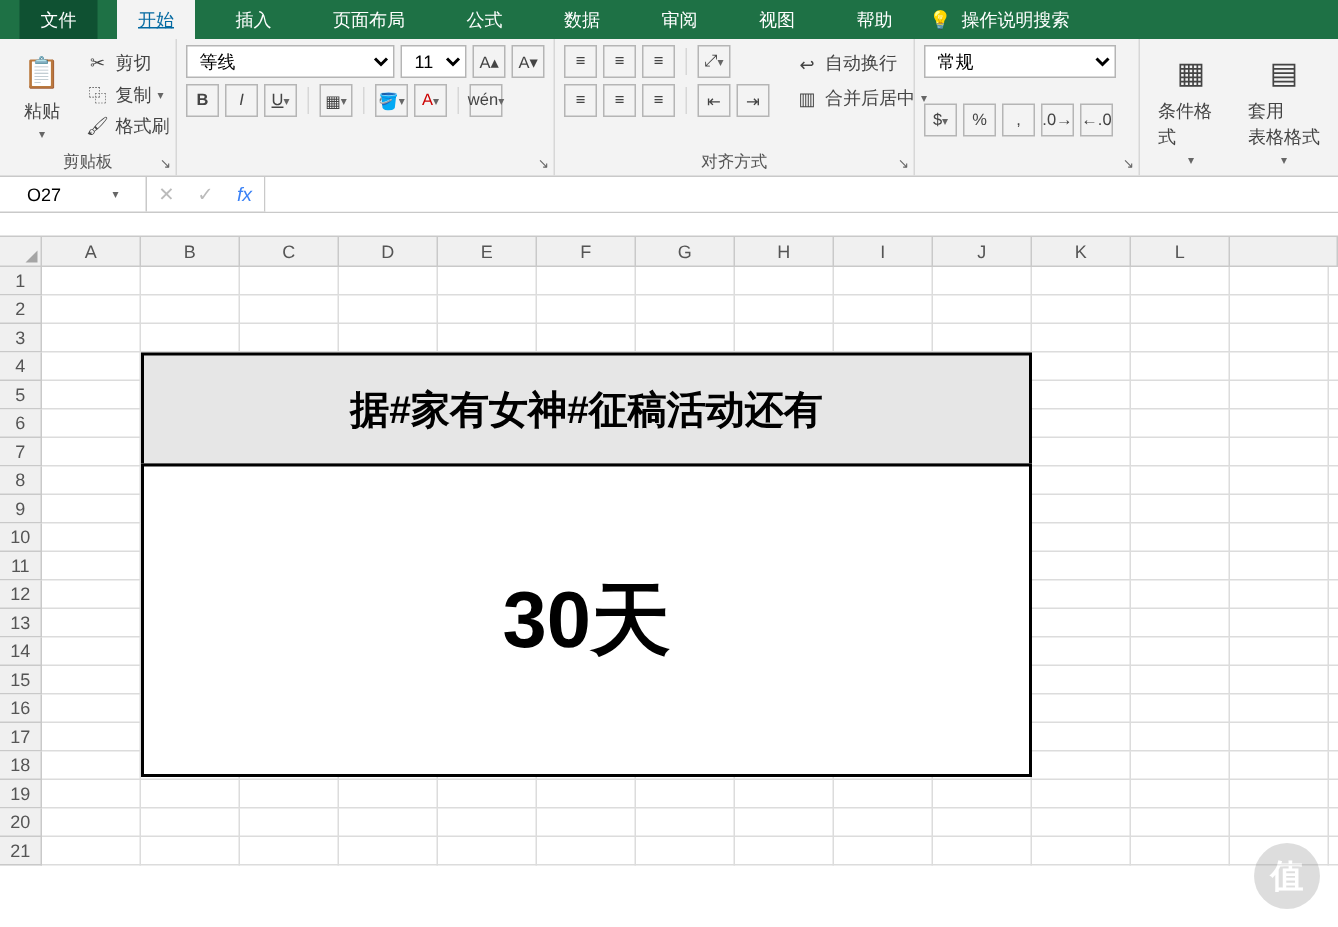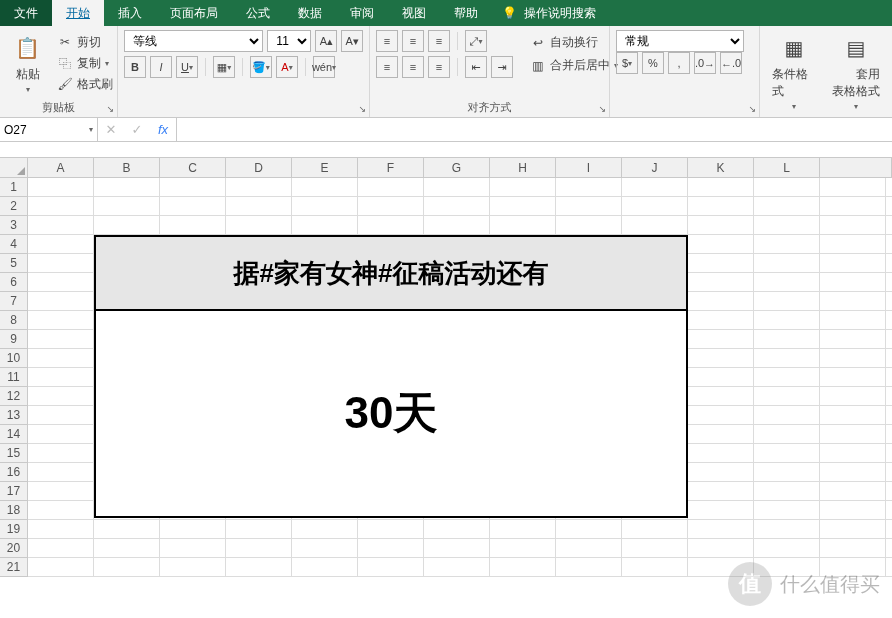--- a/index.html
+++ b/index.html
@@ -1,20 +1,20 @@
 <!DOCTYPE html>
 <html><head>
 <meta charset="utf-8">
 <style>
 * { margin: 0; padding: 0; box-sizing: border-box; font-family: "Microsoft YaHei", Arial, sans-serif; }
 body { background: #fff; width: 892px; height: 618px; overflow: hidden; position: relative; }
 
 
 .menubar { background: #1e7145; height: 26px; display: flex; align-items: stretch; font-size: 12px; }
-.menubar .tab { padding: 0 14px; display: flex; align-items: center; color: #fff; cursor: pointer; }
+.menubar .tab { padding: 0 14px; display: flex; align-items: center; color: #fff; cursor: pointer; margin-left: 13px; }
 .menubar .tab.file { background: #0f5132; }
 .menubar .tab.active { background: #f3f3f3; color: #0369a1; text-decoration: underline; }
 .menubar .search { display:flex; align-items:center; color:#fff; gap:6px; padding:0 10px; }
 
 
 .ribbon { background: #f3f3f3; border-bottom: 1px solid #c9c9c9; height: 92px; display: flex; font-size: 12px; color: #444; }
 .group { border-right: 1px solid #d7d7d7; display:flex; flex-direction:column; justify-content:space-between; padding: 4px 6px 2px 6px; position: relative; }
 .group .label { text-align:center; font-size:11px; color:#555; padding-top:2px; }
 .group .launcher { position:absolute; right:3px; bottom:3px; font-size:9px; color:#666; cursor:pointer; }
 .row { display:flex; align-items:center; gap:4px; }
@@ -23,42 +23,42 @@
 .ico { width:16px; height:16px; display:inline-flex; align-items:center; justify-content:center; font-size:12px; }
 .ico.big { width:32px; height:32px; font-size:20px; }
 .caret { font-size:8px; color:#666; }
 .sep { width:1px; background:#d7d7d7; margin:2px 3px; align-self:stretch; }
 select.combo { height:22px; border:1px solid #b5b5b5; background:#fff; font-size:12px; padding:0 4px; }
 .sq { width:22px; height:22px; border:1px solid #b5b5b5; display:flex; align-items:center; justify-content:center; font-size:11px; cursor:pointer; }
 .bigbtn { display:flex; flex-direction:column; align-items:center; justify-content:center; gap:2px; padding:2px 6px; cursor:pointer; }
 
 
 .formulabar { height:24px; border-bottom:1px solid #c9c9c9; display:flex; align-items:stretch; background:#fff; }
-.namebox { width:98px; border-right:1px solid #c9c9c9; display:flex; align-items:center; padding:0 4px; font-size:12px; justify-content:space-between; }
+.namebox { width:98px; border-right:1px solid #c9c9c9; display:flex; align-items:center; padding:0 18px; font-size:12px; justify-content:space-between; }
 .fx-icons { display:flex; align-items:center; border-right:1px solid #c9c9c9; }
 .fx-icons span { width:26px; text-align:center; color:#3b82f6; font-size:13px; cursor:pointer; }
 .fx-input { flex:1; border:none; outline:none; padding:0 6px; font-size:12px; }
 
 
 .sheet { position:relative; background:#fff; }
 .colheads { display:flex; height:20px; }
 .corner { width:28px; background:#f0f0f0; border-right:1px solid #c9c9c9; border-bottom:1px solid #c9c9c9; position:relative; }
 .corner:after { content:""; position:absolute; right:2px; bottom:2px; width:0; height:0; border-style:solid; border-width:0 0 8px 8px; border-color:transparent transparent #a5a5a5 transparent; }
 .colhead { width:66px; background:#f0f0f0; border-right:1px solid #c9c9c9; border-bottom:1px solid #c9c9c9; text-align:center; font-size:12px; color:#555; line-height:20px; cursor:pointer; }
 .gridbody { display:flex; }
 .rowheads { display:flex; flex-direction:column; }
 .rowhead { width:28px; height:19px; background:#f0f0f0; border-right:1px solid #c9c9c9; border-bottom:1px solid #c9c9c9; text-align:center; font-size:12px; color:#555; line-height:19px; cursor:pointer; }
 .cells { position:relative; }
 .cellrow { display:flex; }
 .cell { width:66px; height:19px; border-right:1px solid #dcdcdc; border-bottom:1px solid #dcdcdc; }
 
 
 .merge { position:absolute; background:#fff; border:2px solid #000; }
 .merge.header { left:66px; top:57px; width:594px; height:76px; border-bottom:2px solid #000; background:#e6e6e6; display:flex; align-items:center; justify-content:center; font-size:26px; font-weight:600; }
-.merge.body { left:66px; top:131px; width:594px; height:209px; display:flex; align-items:center; justify-content:center; font-size:44px; font-weight:700; }
+.merge.body { left:66px; top:131px; width:594px; height:209px; display:flex; align-items:center; justify-content:center; font-size:53px; font-weight:700; }
 
 
 .watermark { position:absolute; right:12px; bottom:12px; display:flex; align-items:center; gap:8px; opacity:.28; font-size:20px; color:#000; }
 .wm-badge { width:44px; height:44px; border-radius:50%; background:#888; color:#fff; display:flex; align-items:center; justify-content:center; font-size:22px; font-weight:700; }
 
 
 .thinstrip { height:16px; border-bottom:1px solid #c9c9c9; background:#fff; }
 </style>
 </head>
 <body>
@@ -188,21 +188,21 @@
             <span>合并后居中</span>
             <span class="caret">▾</span>
           </div>
       </div>
     </div>
     <div class="label">对齐方式</div>
     <span class="launcher">↘</span>
   </div>
 
   <div class="group" style="width:150px">
-    <div class="col" style="gap:0">
+    <div class="col" style="gap:17px">
       <select class="combo" style="width:128px"><option>常规</option></select>
       <div class="row">
         <div class="sq">
             <span>$</span>
             <span class="caret">▾</span>
           </div>
         <div class="sq">%</div>
         <div class="sq">,</div>
         <div class="sq">.0→</div>
         <div class="sq">←.0</div>
@@ -213,21 +213,21 @@
 
   <div class="group" style="flex:1; border-right:none">
     <div class="row">
       <div class="bigbtn">
         <span class="ico big">▦</span>
         <span>条件格式</span>
         <span class="caret">▾</span>
       </div>
       <div class="bigbtn">
         <span class="ico big">▤</span>
-        <span style="white-space:pre;text-align:right">套用
+        <span style="white-space:pre;text-align:left">套用
 表格格式</span>
         <span class="caret">▾</span>
       </div>
     </div>
     <div class="label"></div>
   </div>
 </div>
 
 <div class="formulabar">
   <div class="namebox">
@@ -627,14 +627,13 @@
           <div class="cell"></div>
           <div class="cell"></div>
           <div class="cell"></div>
         </div>
       </div>
   </div>
 </div>
 
 <div class="watermark">
   <div class="wm-badge">值</div>
-  <span>什么值得买</span>
 </div>
 
 </body></html>

